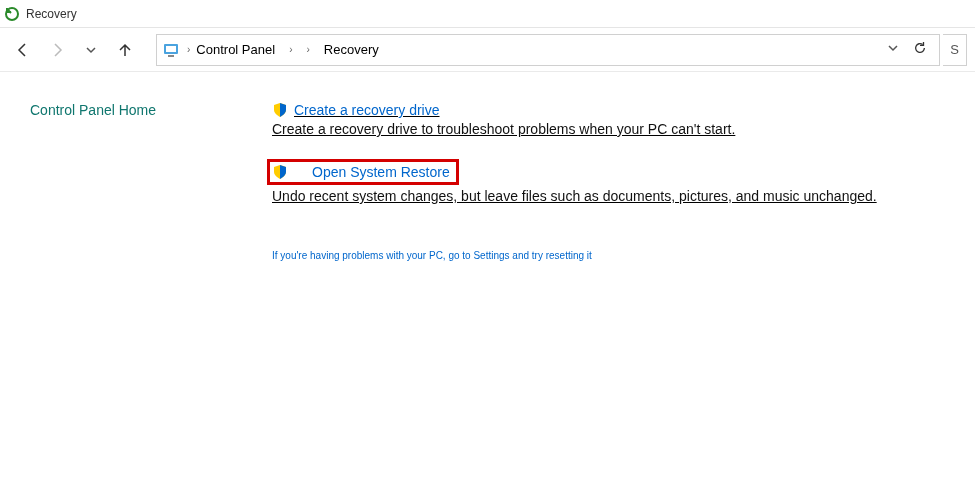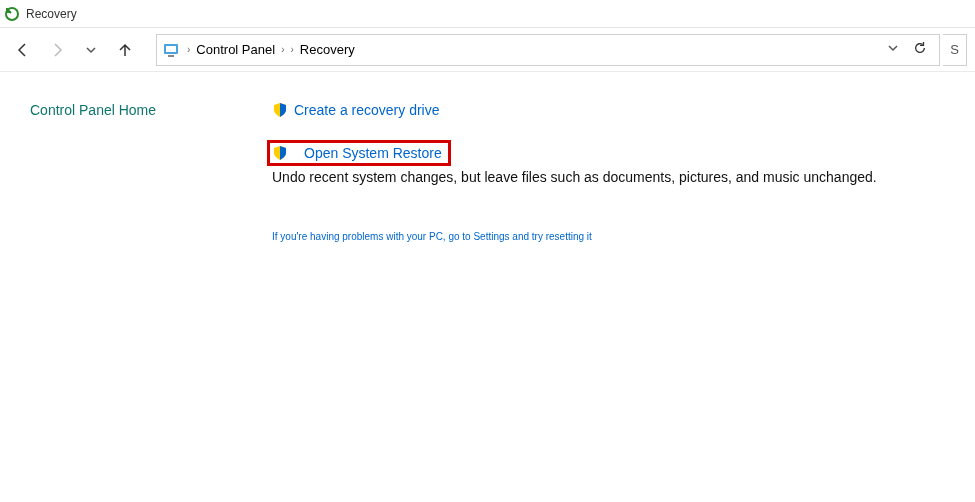--- a/index.html
+++ b/index.html
@@ -46,21 +46,21 @@
     flex: 1;
     height: 32px;
     border: 1px solid #d0d0d0;
     display: flex;
     align-items: center;
     padding: 0 6px;
     gap: 6px;
     margin-left: 12px;
   }
   .addr-icon { width: 18px; height: 18px; display:inline-flex; align-items:center; justify-content:center; }
-  .crumb { display:flex; align-items:center; gap:6px; font-size: 13px; color:#000; }
+  .crumb { display:flex; align-items:center; gap:14px; font-size: 13px; color:#000; }
   .crumb-sep { color:#666; font-size: 10px; }
   .crumb-text { cursor: pointer; }
   .addr-right { margin-left:auto; display:flex; align-items:center; gap:14px; padding-right:6px; color:#555;}
   .searchcell { width:24px; display:flex; align-items:center; justify-content:center; color:#555; height:32px; border:1px solid #d0d0d0; border-left:none; margin-left:-1px;}
   .content {
     display: flex;
     padding-top: 30px;
   }
   .sidebar {
     width: 250px;
@@ -75,39 +75,39 @@
     flex: 1;
     padding-left: 22px;
     padding-right: 20px;
   }
   .page-heading {
     color: #003399;
     font-size: 19px;
     font-weight: 400;
     margin-bottom: 28px;
   }
-  .tool-item { margin-bottom: 22px; }
+  .tool-item { margin-bottom: 22px; text-decoration: underline; }
   .tool-head { display:flex; align-items:center; gap:6px; }
   .shield { width:16px; height:16px; display:inline-flex; }
   .tool-link {
     color: #0066cc;
     font-size: 14px;
     cursor: pointer;
   }
   .tool-desc {
     font-size: 14px;
     color: #111;
     margin-top: 3px;
   }
   .highlight {
     border: 3px solid #d40000;
     padding: 2px 6px 2px 2px;
     display:inline-flex;
     align-items:center;
-    gap:16px;
+    gap:24px;
     margin-left:-5px;
   }
   .settings-link {
     color: #0066cc;
     font-size: 10px;
     cursor: pointer;
     display:inline-block;
     margin-top: 24px;
   }
 </style>
@@ -192,20 +192,21 @@
     <div class="tool-item">
       <div class="tool-head">
         <span class="shield">
           <svg width="16" height="16" viewBox="0 0 16 16">
             <path d="M8 1 L14 3 V8 C14 12 8 15 8 15 C8 15 2 12 2 8 V3 Z" fill="#ffcc00"></path>
             <path d="M8 1 L14 3 V8 C14 12 8 15 8 15 V1 Z" fill="#0066cc"></path>
           </svg>
         </span>
         <span class="tool-link">Create a recovery drive</span>
       </div>
+      <div class="tool-desc">Create a recovery drive to troubleshoot problems when your PC can't start.</div>
     </div>
 
     
     <div class="tool-item">
       <div class="tool-head highlight">
         <span class="shield">
           <svg width="16" height="16" viewBox="0 0 16 16">
             <path d="M8 1 L14 3 V8 C14 12 8 15 8 15 C8 15 2 12 2 8 V3 Z" fill="#ffcc00"></path>
             <path d="M8 1 L14 3 V8 C14 12 8 15 8 15 V1 Z" fill="#0066cc"></path>
           </svg>

